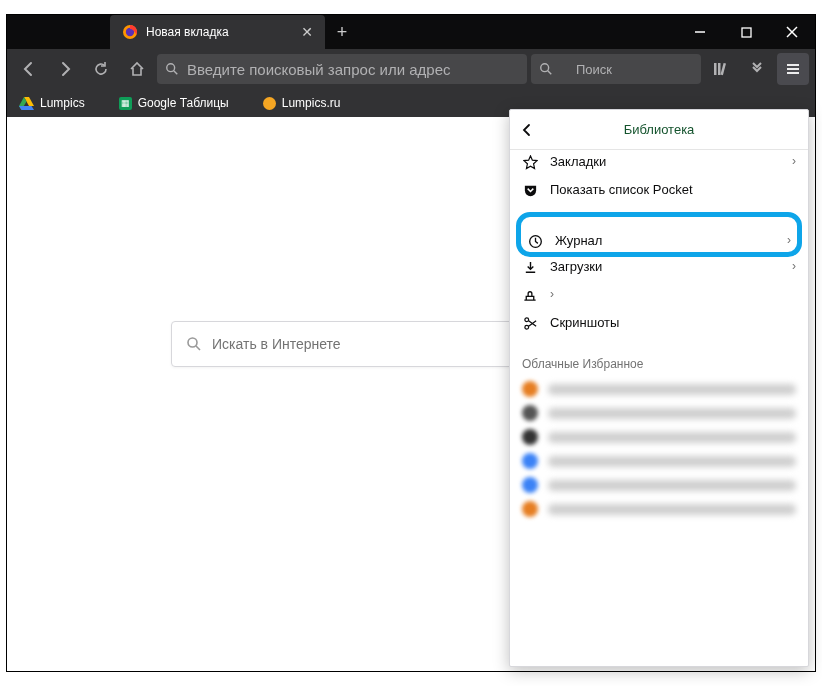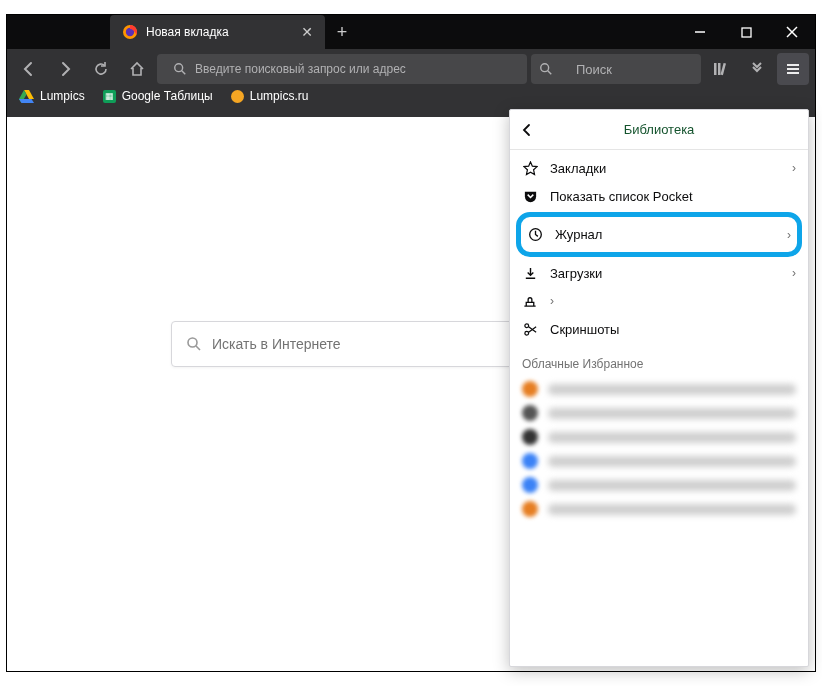--- a/index.html
+++ b/index.html
@@ -10,34 +10,34 @@
   .tab { display: flex; align-items: center; gap: 8px; padding: 0 12px; background: #323234; color: #fff; font-size: 12px; width: 215px; border-top-left-radius: 4px; border-top-right-radius: 4px; }
   .tab .favicon { width: 16px; height: 16px; }
   .tab .title { flex: 1; white-space: nowrap; overflow: hidden; }
   .tab .close { color: #ccc; font-size: 14px; line-height: 1; cursor: pointer; }
   .newtab { width: 34px; display: flex; align-items: center; justify-content: center; color: #ccc; font-size: 18px; cursor: pointer; }
   .winctrl { margin-left: auto; display: flex; }
   .winctrl .btn { width: 46px; display: flex; align-items: center; justify-content: center; color: #fff; cursor: pointer; }
   .toolbar { height: 40px; background: #323234; display: flex; align-items: center; padding: 0 6px; gap: 4px; }
   .tbtn { width: 32px; height: 32px; display: flex; align-items: center; justify-content: center; color: #b1b1b3; border-radius: 4px; cursor: pointer; }
   .tbtn.active { background: #4a4a4f; color: #fff; }
-  .urlbar { flex: 1; height: 30px; background: #474749; border-radius: 4px; display: flex; align-items: center; padding: 0 16px; gap: 8px; color: #b1b1b3; font-size: 12px; }
+  .urlbar { flex: 1; height: 30px; background: #474749; border-radius: 4px; display: flex; align-items: center; padding: 0 8px; gap: 8px; color: #b1b1b3; font-size: 15px; }
   .searchbar { width: 170px; height: 30px; background: #474749; border-radius: 4px; display: flex; align-items: center; padding: 0 8px; gap: 23px; color: #b1b1b3; font-size: 13px; }
-  .bookmarks { height: 28px; background: #323234; display: flex; align-items: flex-start; padding: 0 12px; gap: 18px; font-size: 12px; color: #fff; }
+  .bookmarks { height: 28px; background: #323234; display: flex; align-items: center; padding: 0 12px; gap: 34px; font-size: 12px; color: #fff; }
   .bk { display: flex; align-items: center; gap: 6px; cursor: pointer; }
   .ico-sheet { width: 13px; height: 13px; background: #0f9d58; display: flex; align-items: center; justify-content: center; color: #fff; font-size: 9px; border-radius: 2px; }
   .ico-dot { width: 13px; height: 13px; border-radius: 50%; }
   .content { position: absolute; left: 0; right: 0; top: 102px; bottom: 0; background: #fff; }
   .center-search { position: absolute; left: 164px; top: 204px; width: 510px; height: 46px; border: 1px solid #d7d7db; border-radius: 4px; display: flex; align-items: center; padding: 0 14px; gap: 10px; color: #737373; font-size: 14px; box-shadow: 0 1px 3px rgba(0,0,0,0.05); }
   .panel { position: absolute; right: 6px; top: 94px; width: 300px; height: 558px; background: #fff; border: 1px solid #d7d7db; box-shadow: 0 4px 16px rgba(0,0,0,0.25); border-radius: 2px; }
   .panel-head { height: 40px; display: flex; align-items: center; border-bottom: 1px solid #e5e5e5; padding: 0 10px; }
   .panel-head .back { width: 20px; color: #0c0c0d; cursor: pointer; }
   .panel-head .ptitle { flex: 1; text-align: center; font-size: 13px; color: #14532d; }
   .plist { padding: 4px 0; }
-  .pitem { height: 28px; display: flex; align-items: center; padding: 0 12px; gap: 12px; font-size: 13px; color: #0c0c0d; cursor: pointer; }
+  .pitem { height: 28px; display: flex; padding: 0 12px; gap: 12px; font-size: 13px; color: #0c0c0d; cursor: pointer; }
   .pitem .picon { width: 16px; height: 16px; display: flex; align-items: center; justify-content: center; color: #0c0c0d; }
   .pitem .plabel { flex: 1; }
   .pitem .chev { color: #737373; font-size: 12px; }
   .highlight { border: 5px solid #0ea5e9; border-radius: 14px; margin: 2px 6px; height: 45px; padding: 16px 6px; }
   .psection { padding: 10px 12px 4px; font-size: 12px; color: #737373; }
   .recent { padding: 2px 12px; }
   .recent .ritem { height: 24px; display: flex; align-items: center; gap: 10px; }
   .recent .rdot { width: 16px; height: 16px; border-radius: 50%; }
   .recent .rbar { flex: 1; height: 11px; border-radius: 5px; background: #cfcfcf; filter: blur(3px); }
   svg { display: block; }

